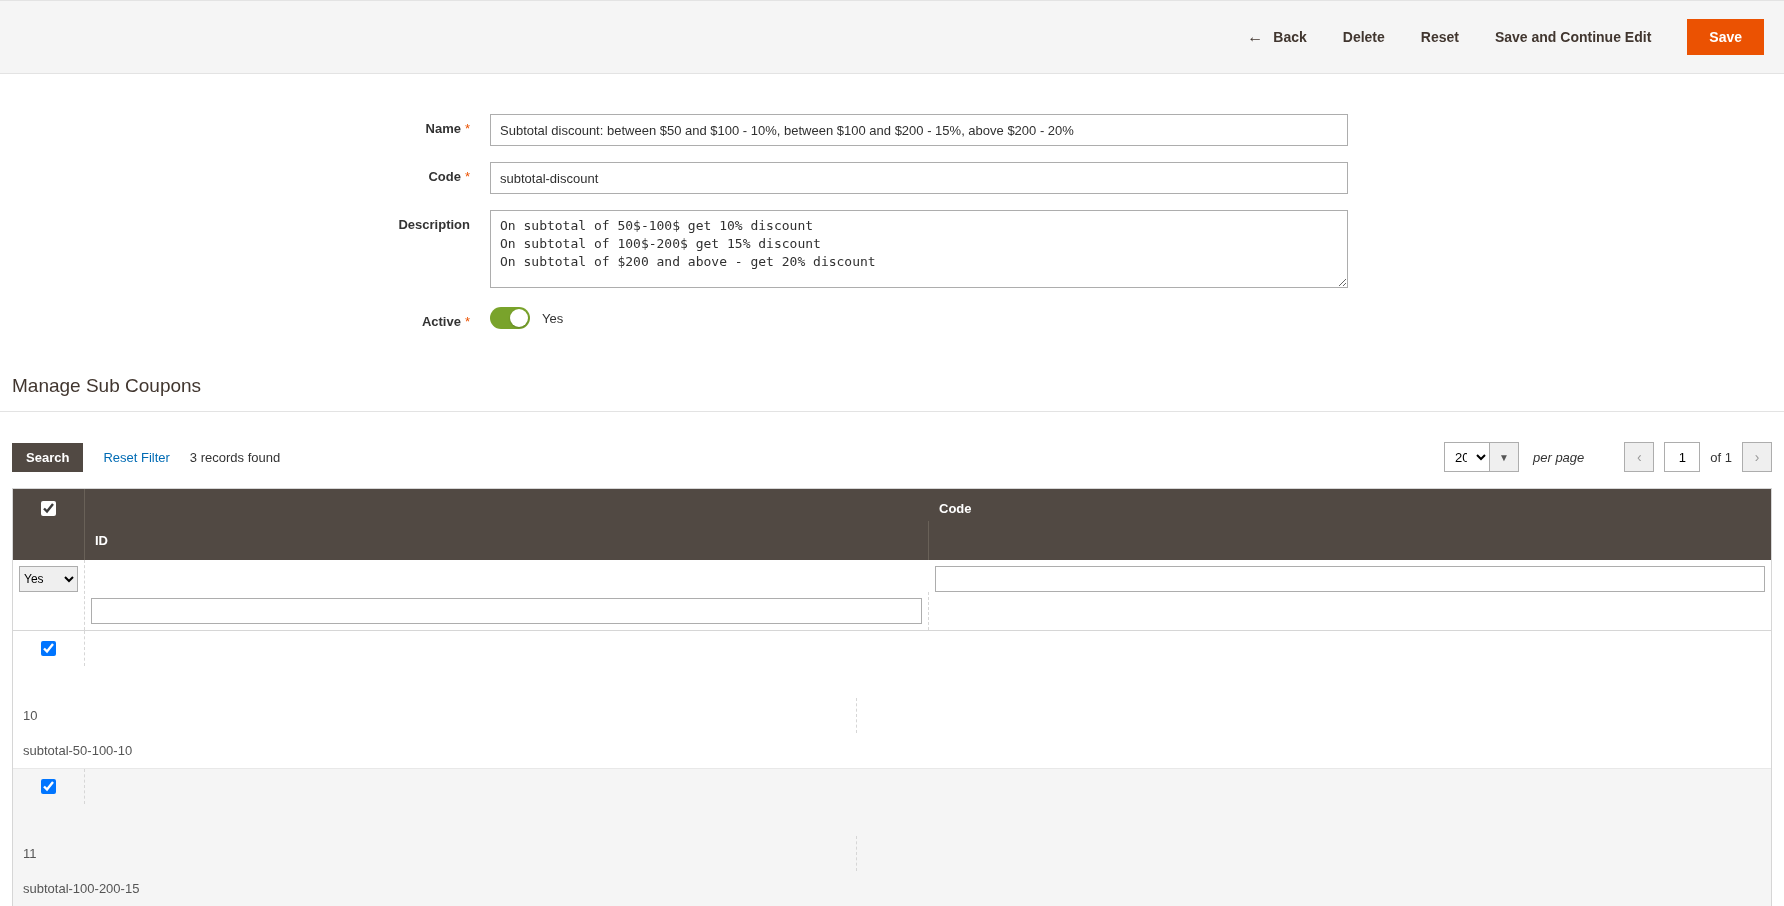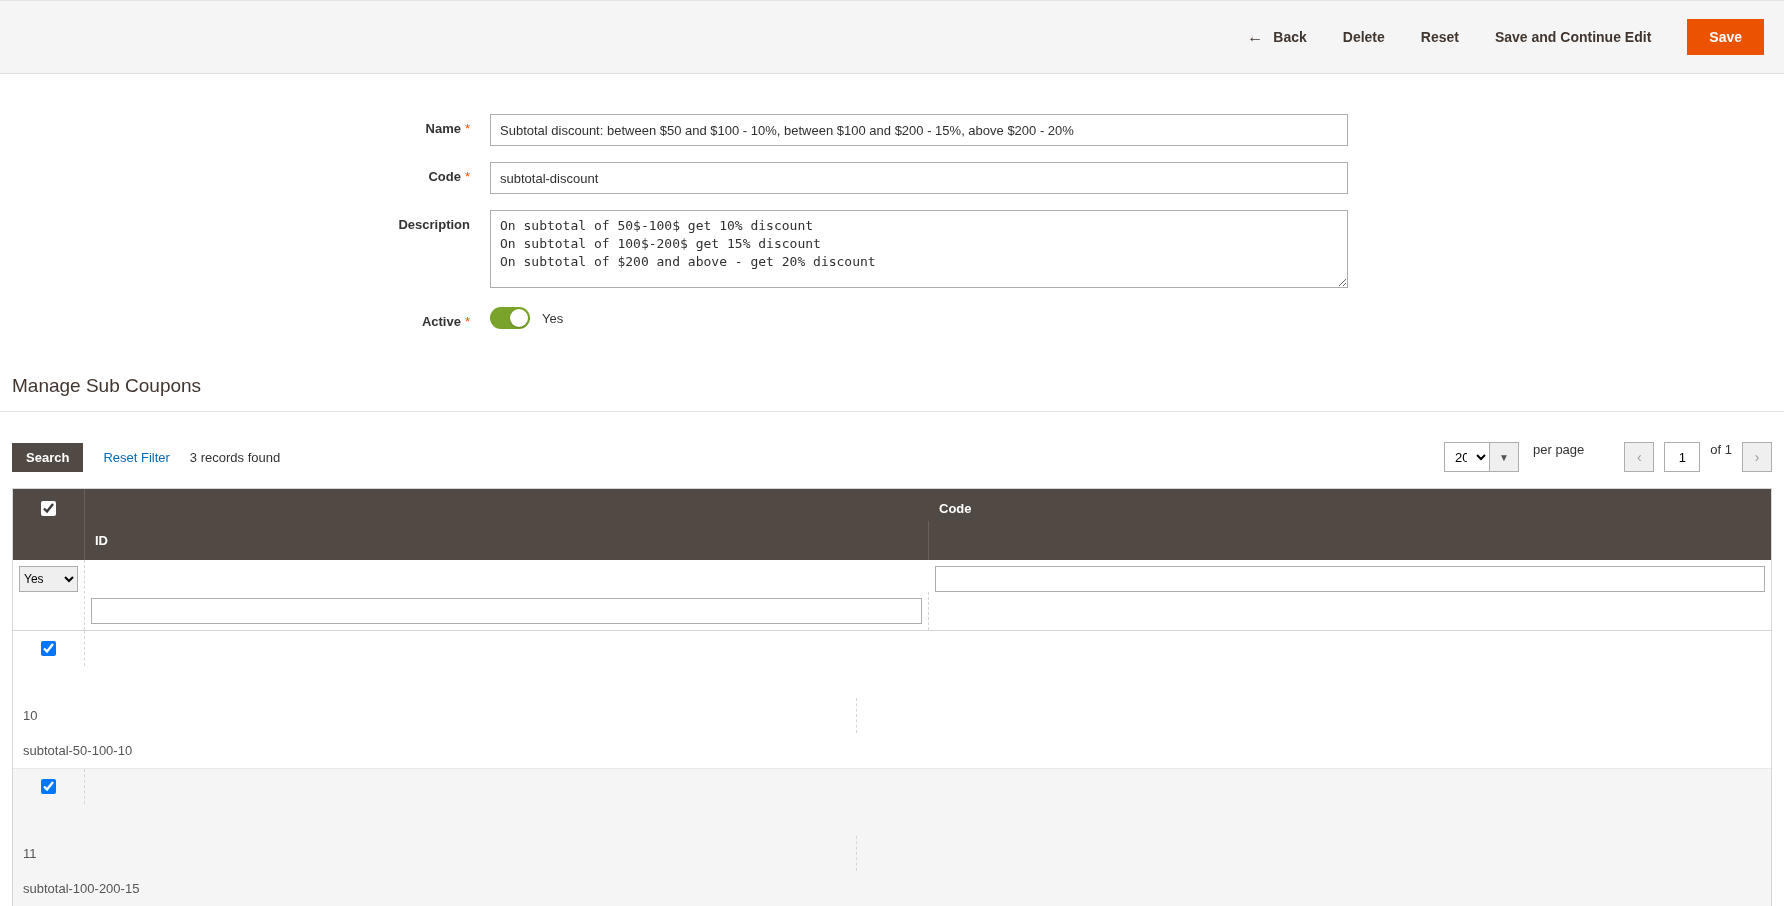--- a/index.html
+++ b/index.html
@@ -140,21 +140,21 @@
   font-size: 13px;
   cursor: pointer;
 }
 .grid-toolbar .records {
   color: #333;
   font-size: 13px;
 }
 .grid-toolbar .spacer { flex: 1; }
 .grid-toolbar .pager {
   display: flex;
-  align-items: flex-start;
+  align-items: center;
   gap: 10px;
 }
 .grid-toolbar select.per-page {
   height: 30px;
   border: 1px solid #adadad;
   background: #fff;
   padding: 0 6px;
   font-size: 13px;
   width: 46px;
 }
@@ -164,21 +164,21 @@
   border: 1px solid #adadad;
   background: #efefef;
   display: inline-flex;
   align-items: center;
   justify-content: center;
   margin-left: -1px;
   cursor: pointer;
   font-size: 10px;
   color: #555;
 }
-.per-page-label { font-size: 13px; color: #333; margin-left: 4px; margin-right: 30px;}
+.per-page-label { font-size: 13px; color: #333; margin-left: 4px; margin-right: 30px; font-style: italic;}
 .nav-btn {
   width: 30px;
   height: 30px;
   border: 1px solid #adadad;
   background: #efefef;
   display: inline-flex;
   align-items: center;
   justify-content: center;
   color: #999;
   cursor: pointer;

